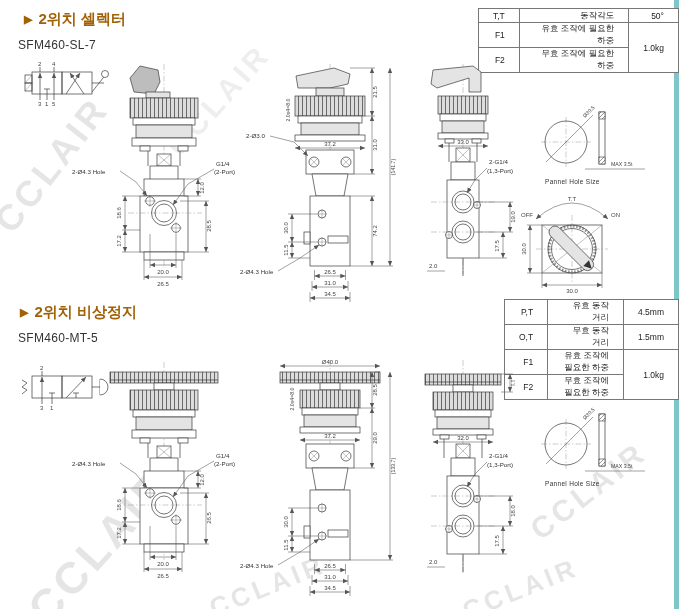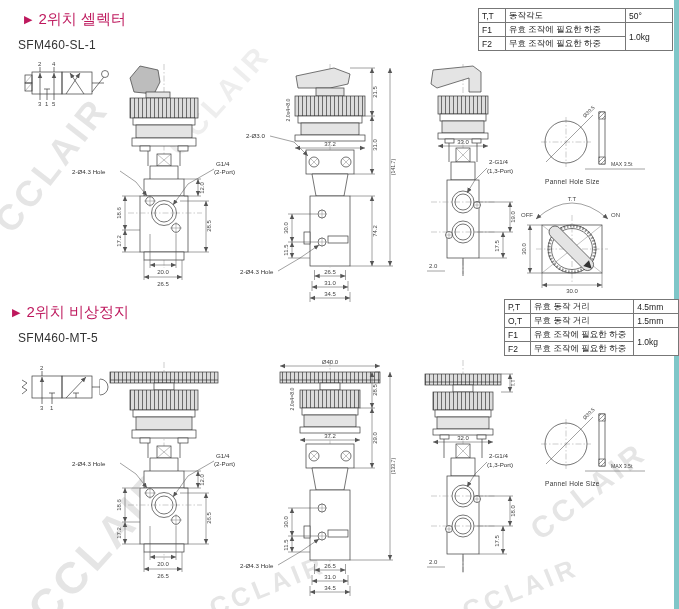--- a/index.html
+++ b/index.html
@@ -1,22 +1,22 @@
 <!DOCTYPE html>
 <html><head>
 <meta charset="utf-8">
 <style>
 *{margin:0;padding:0;box-sizing:border-box}
 html,body{width:679px;height:609px}
 body{position:relative;background:#fff;overflow:hidden;font-family:"Liberation Sans",sans-serif}
-.sec-title{position:absolute;font-size:15px;font-weight:normal;color:#be185d}
+.sec-title{position:absolute;font-size:15px;font-weight:bold;color:#a16207}
 .sec-title .mk{font-size:11px;margin-right:6px;vertical-align:1px}
 .model{position:absolute;font-size:12px;color:#333;letter-spacing:.3px}
 .spec{position:absolute;border-collapse:collapse;background:#fff}
-.spec td{border:1px solid #777;font-size:8.5px;color:#222;text-align:left;height:14px;padding:0 3px}
+.spec td{border:1px solid #777;font-size:8.5px;color:#222;text-align:right;height:14px;padding:0 14px}
 .spec .c1{width:27px}.spec .c2{width:120px}.spec .c3{width:47px}
 .wm{position:absolute;font-weight:bold;color:rgba(125,125,125,.20);letter-spacing:4px;white-space:nowrap;transform-origin:left top;z-index:0}
 .edge{position:absolute;right:0;top:0;width:5px;height:609px;background:#7fc6c8}
 svg{position:absolute;overflow:visible}
 svg text{font-family:"Liberation Sans",sans-serif;fill:#333}
 .ln{stroke:#3b3b3b;stroke-width:.7;fill:none}
 .fw{stroke:#3b3b3b;stroke-width:.7;fill:#fff}
 .fg{stroke:#3b3b3b;stroke-width:.7;fill:#e4e4e4}
 .fd{stroke:#3b3b3b;stroke-width:.7;fill:#bdbdbd}
 .rb{stroke:#3b3b3b;stroke-width:.7;fill:url(#ribs)}
@@ -50,21 +50,21 @@
 <div class="wm" style="left:-14px;top:215px;font-size:36px;transform:rotate(-52deg)">CCLAIR</div>
 <div class="wm" style="left:160px;top:140px;font-size:30px;transform:rotate(-48deg);color:rgba(125,125,125,.13)">CCLAIR</div>
 <div class="wm" style="left:18px;top:600px;font-size:44px;transform:rotate(-48deg)">CCLAIR</div>
 <div class="wm" style="left:205px;top:595px;font-size:26px;transform:rotate(-22deg)">CCLAIR</div>
 <div class="wm" style="left:458px;top:598px;font-size:26px;transform:rotate(-22deg)">CCLAIR</div>
 <div class="wm" style="left:524px;top:520px;font-size:30px;transform:rotate(-38deg)">CCLAIR</div>
 
 <div class="edge"></div>
 
 <h2 class="sec-title" style="left:24px;top:10px"><span class="mk">▶</span><span>2위치 셀렉터</span></h2>
-<div class="model" style="left:18px;top:38px">SFM460-SL-1</div>
+<div class="model" style="left:18px;top:38px">SFM460-SL-7</div>
 
 <table class="spec" style="left:478px;top:8px">
   <tbody>
       <tr>
     <td class="c1">T,T</td>
     <td class="c2">동작각도</td>
     <td class="c3">50°</td>
   </tr>
   <tr>
     <td class="c1">F1</td>
@@ -309,21 +309,21 @@
   <line x1="24" y1="32" x2="9" y2="32" class="dim"></line>
     <line x1="24" y1="80" x2="9" y2="80" class="dim"></line>
   <line x1="12" y1="32" x2="12" y2="80" class="dim" marker-start="url(#ar)" marker-end="url(#ar)"></line>
   <text x="8" y="56" class="dt" text-anchor="middle" transform="rotate(-90 8 56)">30.0</text>
   <line x1="24" y1="80" x2="24" y2="95" class="dim"></line>
     <line x1="84" y1="80" x2="84" y2="95" class="dim"></line>
   <line x1="24" y1="92" x2="84" y2="92" class="dim" marker-start="url(#ar)" marker-end="url(#ar)"></line>
   <text x="54" y="100" class="dt" text-anchor="middle">30.0</text>
 </svg>
 
-<h2 class="sec-title" style="left:12px;top:303px"><span class="mk">▶</span><span>2위치 비상정지</span></h2>
+<h2 class="sec-title" style="left:20px;top:303px"><span class="mk">▶</span><span>2위치 비상정지</span></h2>
 <div class="model" style="left:18px;top:331px">SFM460-MT-5</div>
 
 <table class="spec" style="left:504px;top:299px">
   <tbody>
       <tr>
     <td class="c1">P,T</td>
     <td class="c2">유효 동작 거리</td>
     <td class="c3">4.5mm</td>
   </tr>
   <tr>

